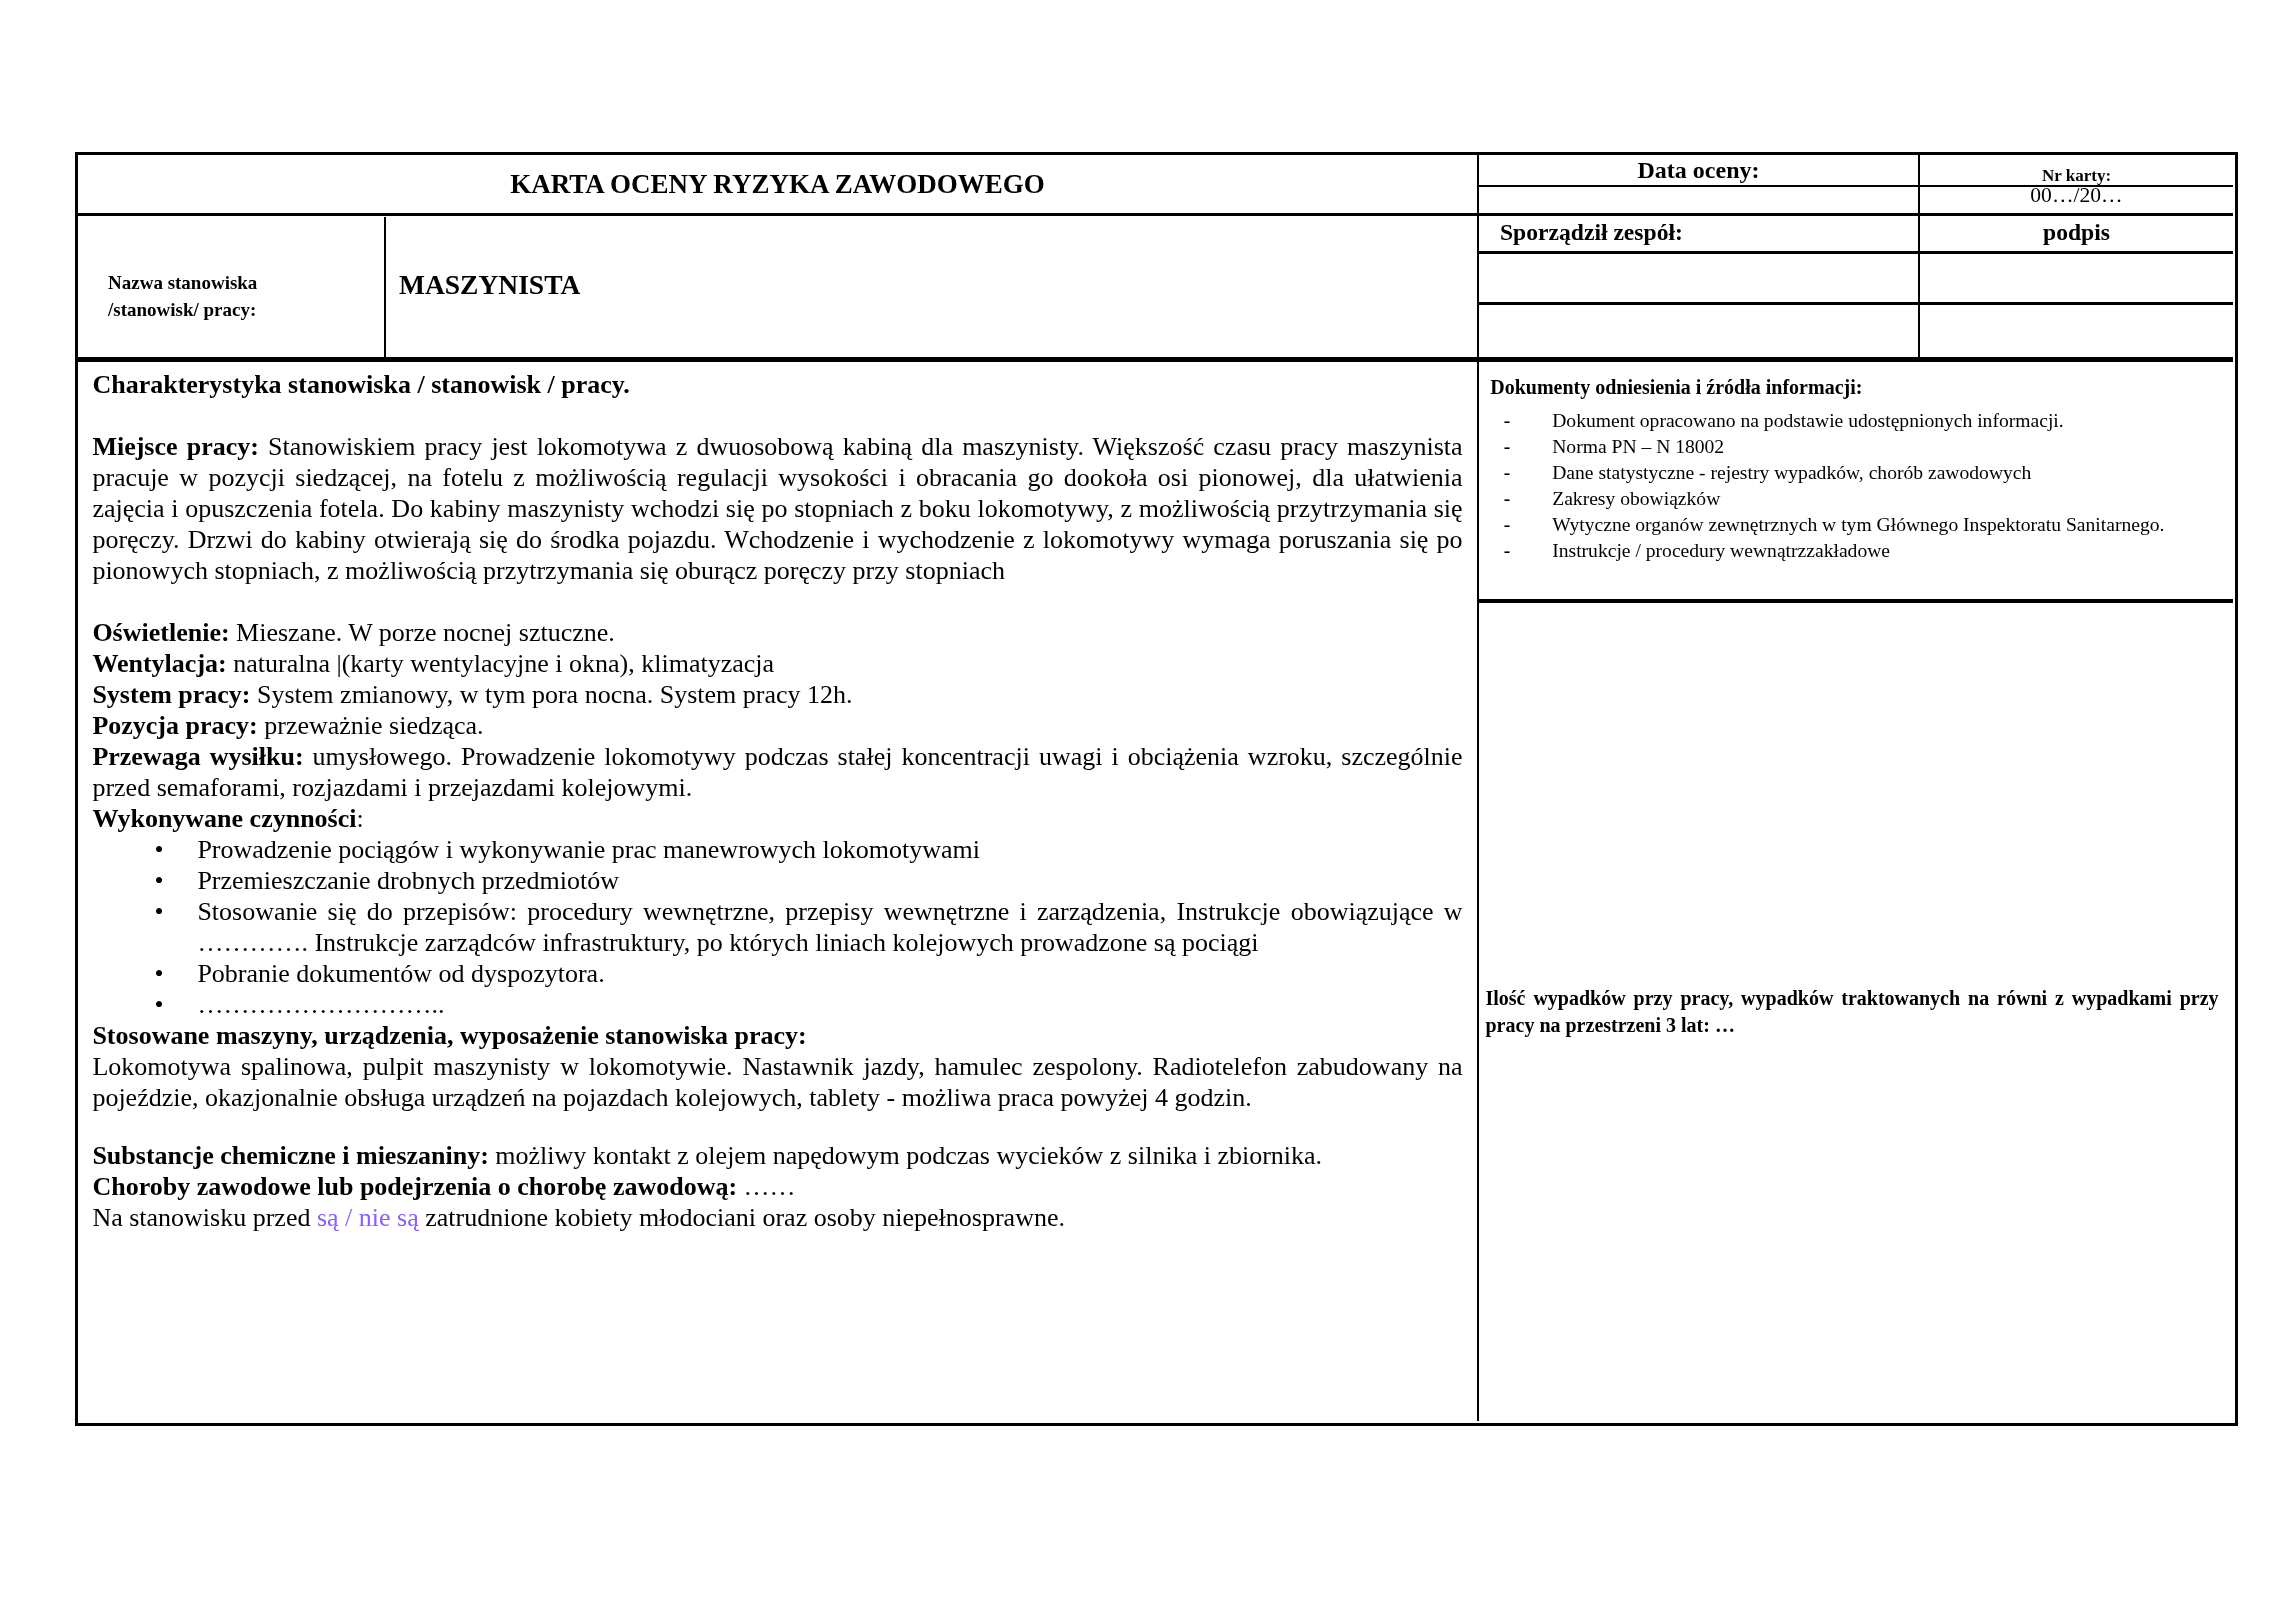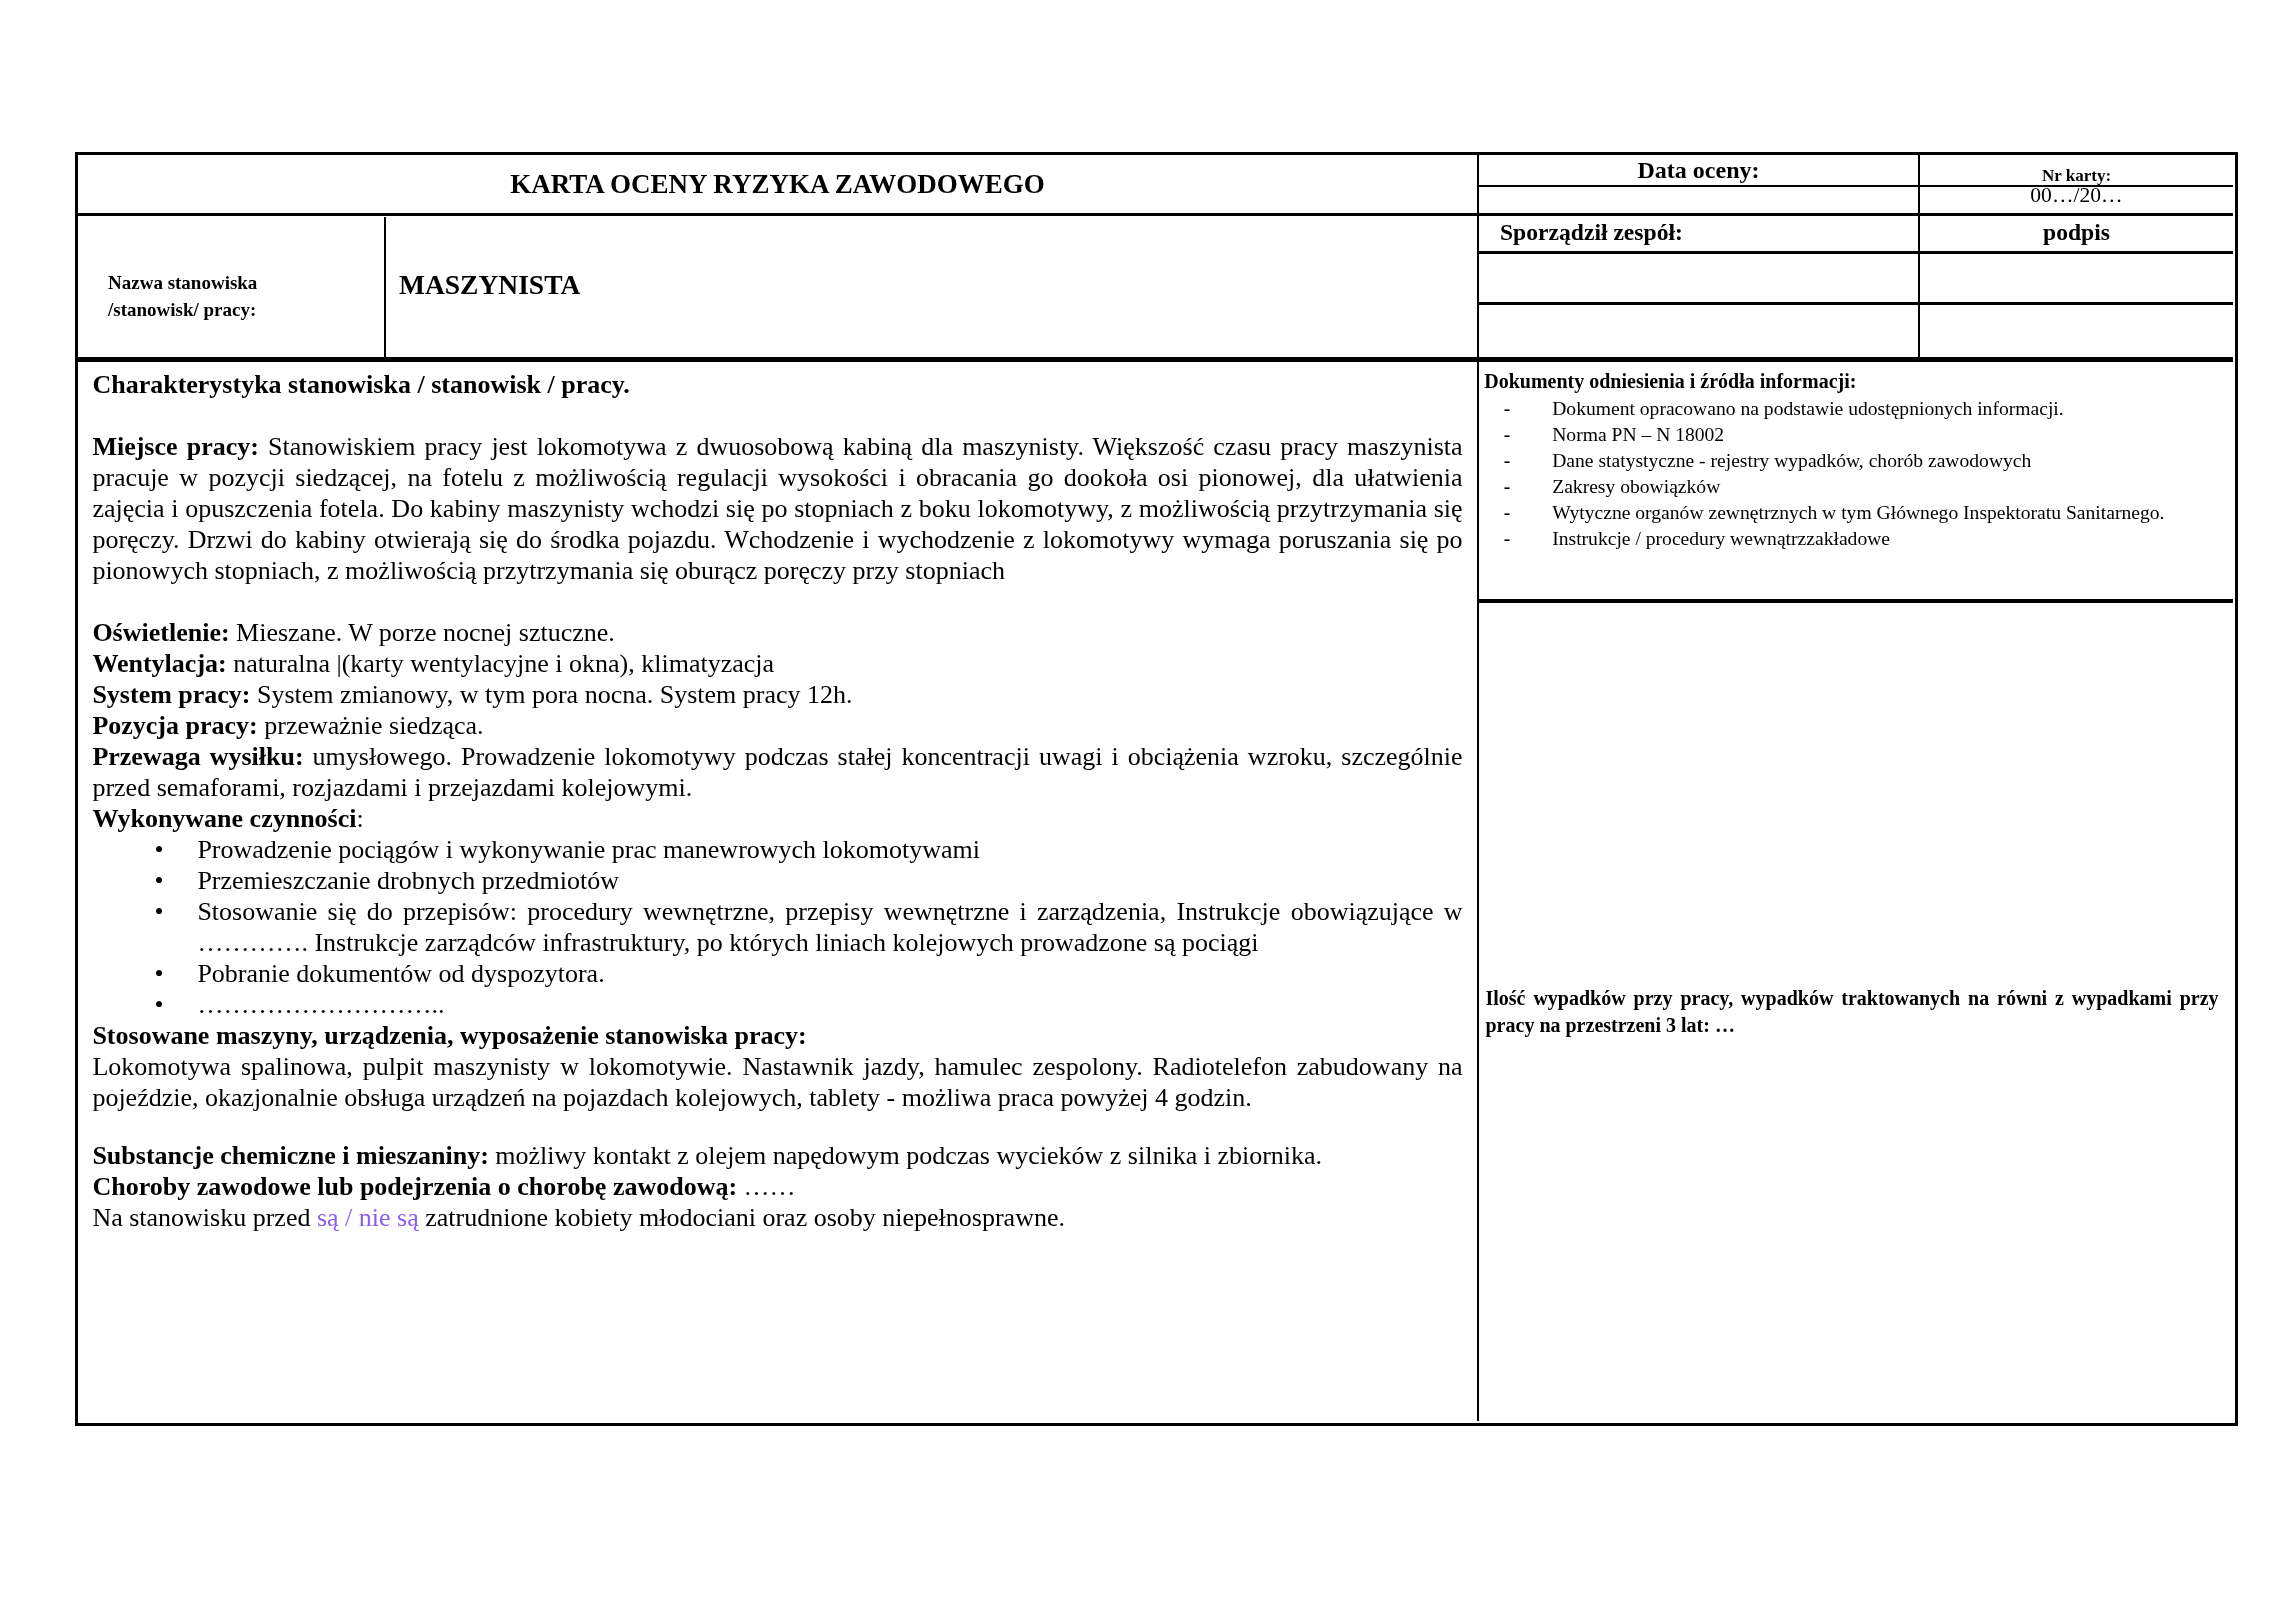--- a/index.html
+++ b/index.html
@@ -48,21 +48,21 @@
   .gap-before-sm{margin-top:27.5px !important;}
   .act-item{position:relative;padding-left:105px;}
   .act-item .marker{position:absolute;left:62px;top:0;}
 
   
   .refs-cell{
     left:1401px;top:207px;width:754px;height:238px;
     font-size:19.6px;line-height:26px;
     padding:5.2px 29.4px 0 5.2px;
   }
-  .refs-heading{font-size:20px;font-weight:bold;line-height:29px;margin:0;}
+  .refs-heading{font-size:20px;font-weight:bold;line-height:29px;margin:6px;}
   .ref-item{position:relative;padding-left:68px;}
   .ref-item .marker{position:absolute;left:19.6px;top:0;font-weight:bold;}
 
   
   .acc-cell{
     left:1401px;top:448px;width:754px;height:818px;
     font-size:20px;font-weight:bold;line-height:27.5px;
     padding:0 14.4px 0 6.5px;
   }
 </style>

